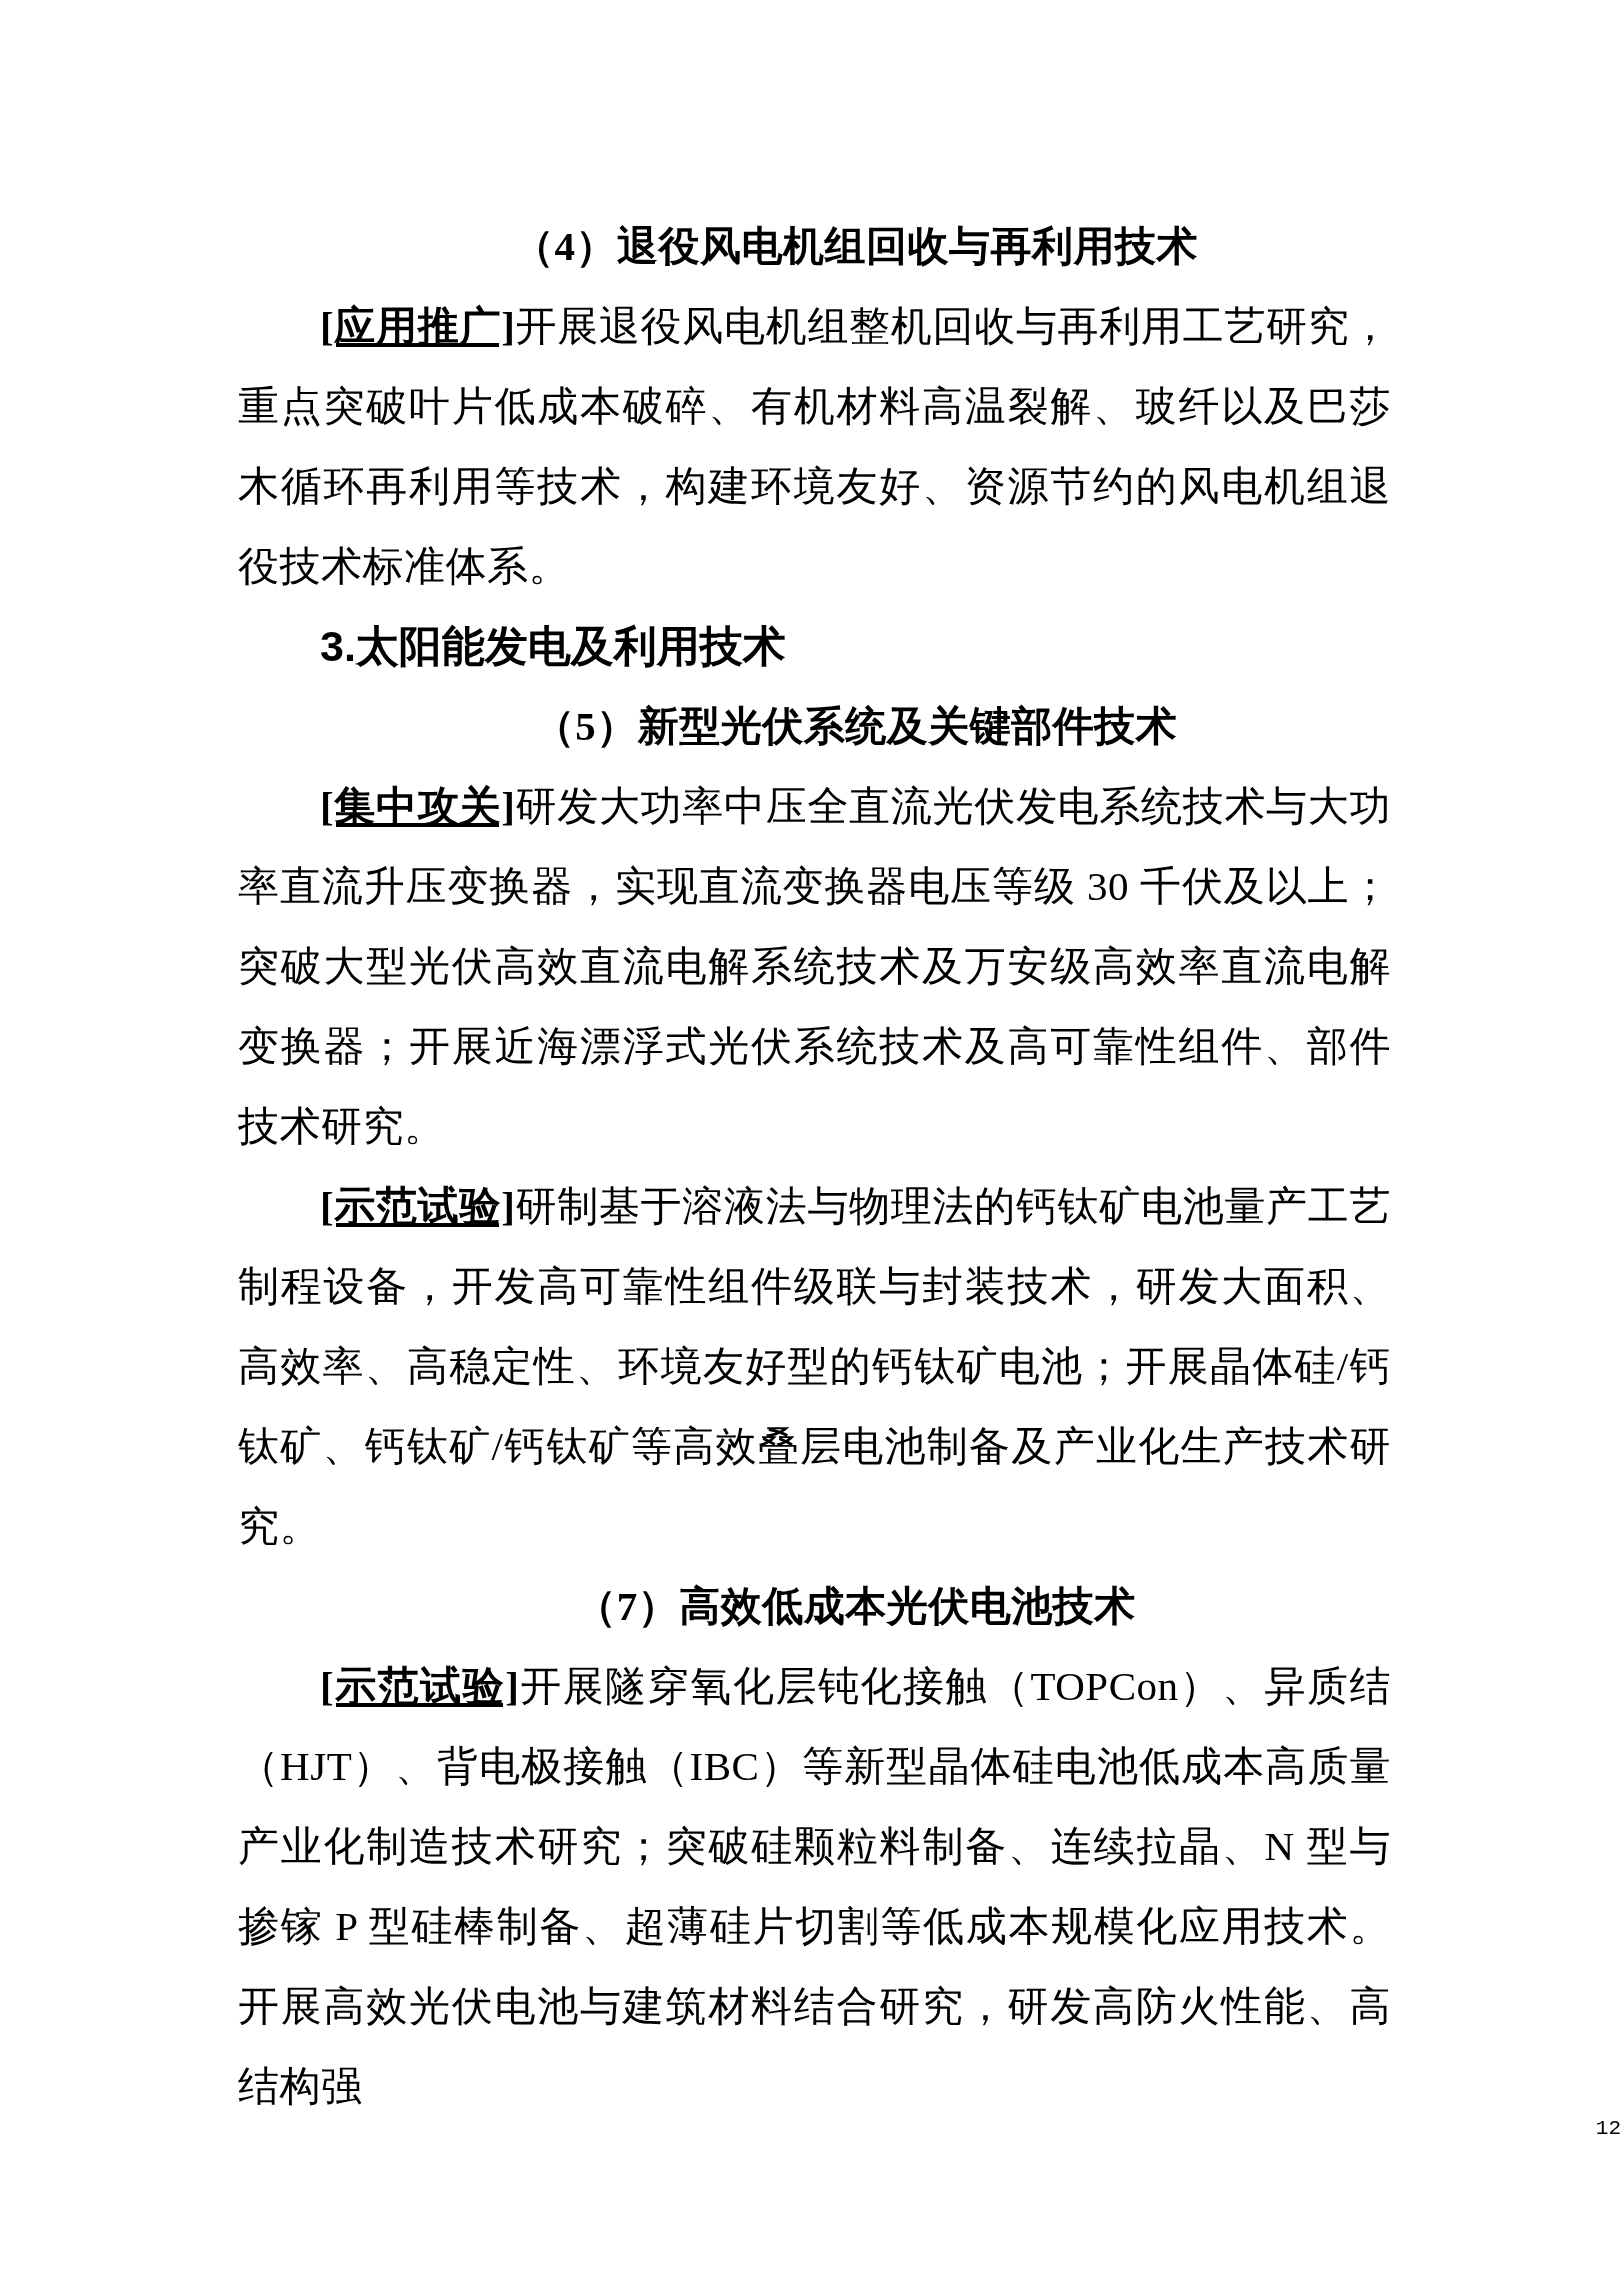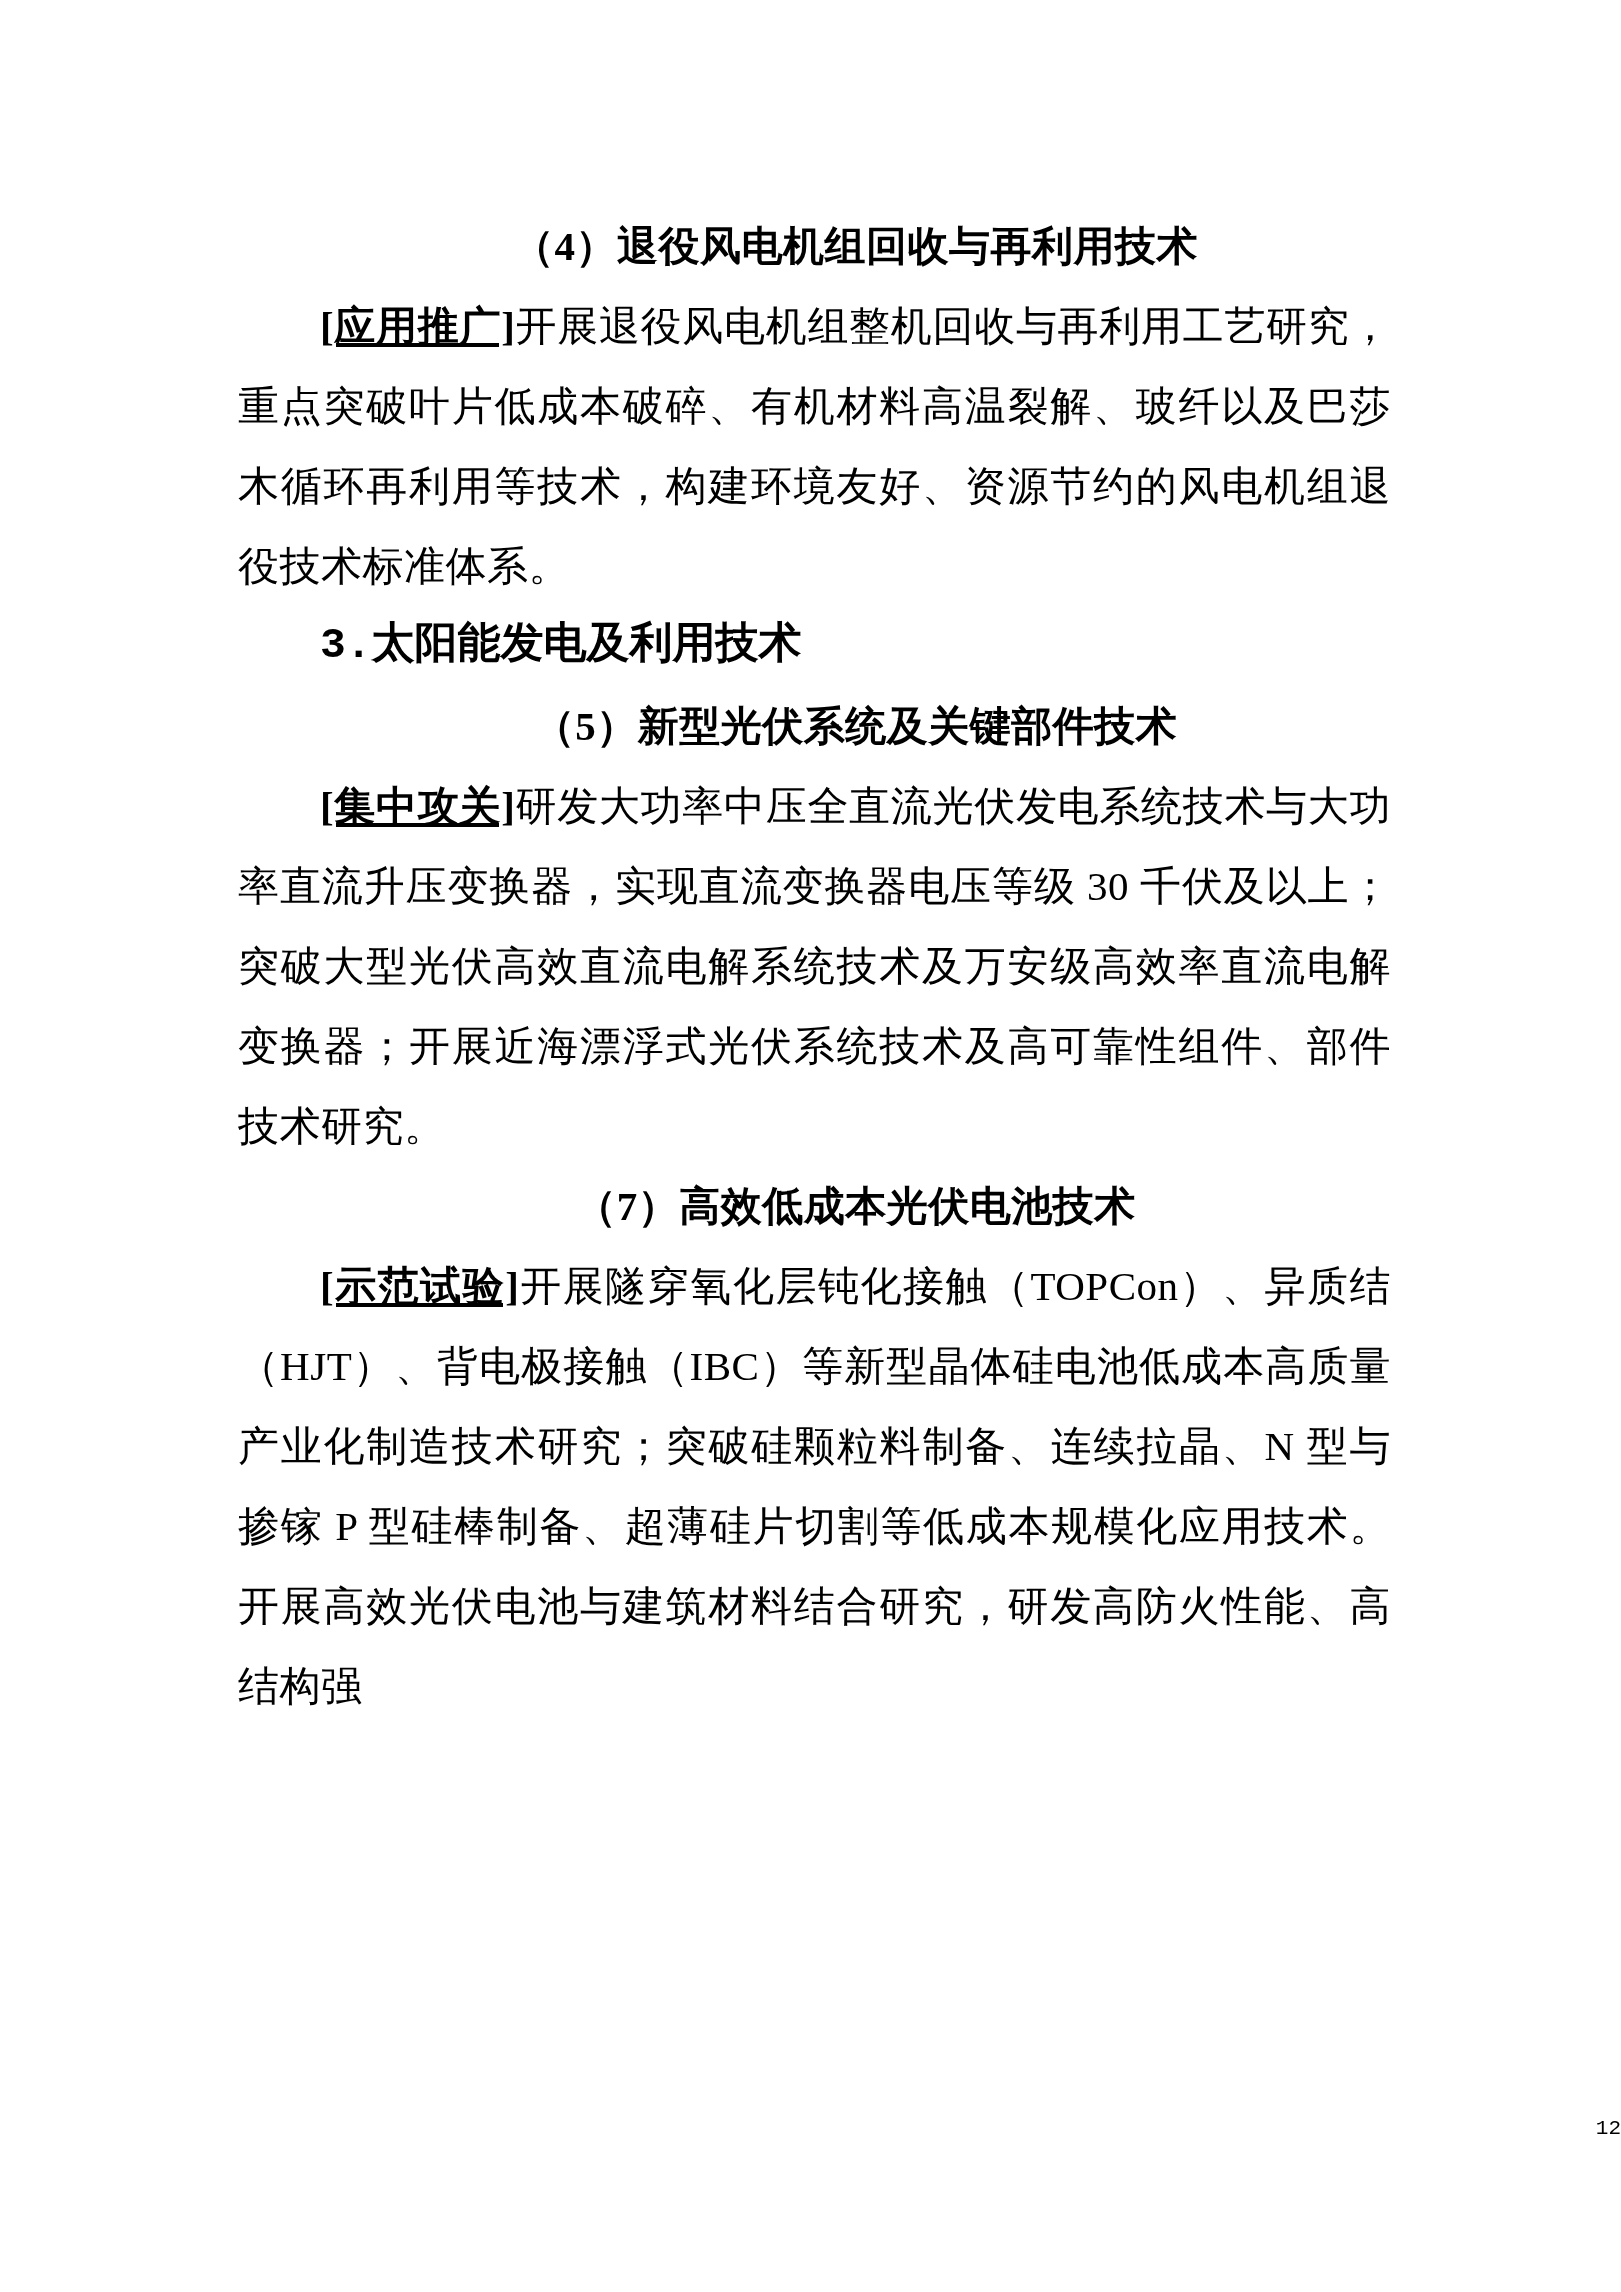--- a/index.html
+++ b/index.html
@@ -32,21 +32,21 @@
     text-indent: 82px;
     word-break: break-all;
     letter-spacing: 0.5px;
   }
   p.h3 {
     font-weight: bold;
     text-align: center;
   }
   p.h2 {
     font-weight: bold;
-    font-family: Liberation Mono, monospace;
+    font-family: Liberation Sans, sans-serif;
     font-size: 43px;
     text-align: left;
     letter-spacing: 0;
   }
   .tag {
     font-weight: bold;
     text-decoration: underline;
   }
   .footer {
     position: absolute;
@@ -69,20 +69,21 @@
 
     <p class="body"><span class="tag">[应用推广]</span><span>开展退役风电机组整机回收与再利用工艺研究，重点突破叶片低成本破碎、有机材料高温裂解、玻纤以及巴莎木循环再利用等技术，构建环境友好、资源节约的风电机组退役技术标准体系。</span></p>
 
     <p class="h2">3.太阳能发电及利用技术</p>
 
     <p class="h3">（5）新型光伏系统及关键部件技术</p>
 
     <p class="body"><span class="tag">[集中攻关]</span><span>研发大功率中压全直流光伏发电系统技术与大功率直流升压变换器，实现直流变换器电压等级 30 千伏及以上；突破大型光伏高效直流电解系统技术及万安级高效率直流电解变换器；开展近海漂浮式光伏系统技术及高可靠性组件、部件技术研究。</span></p>
 
 
+    <p class="body"><span class="tag">[示范试验]</span><span>研制基于溶液法与物理法的钙钛矿电池量产工艺制程设备，开发高可靠性组件级联与封装技术，研发大面积、高效率、高稳定性、环境友好型的钙钛矿电池；开展晶体硅/钙钛矿、钙钛矿/钙钛矿等高效叠层电池制备及产业化生产技术研究。</span></p>
 
     <p class="h3">（7）高效低成本光伏电池技术</p>
 
     <p class="body"><span class="tag">[示范试验]</span><span>开展隧穿氧化层钝化接触（TOPCon）、异质结（HJT）、背电极接触（IBC）等新型晶体硅电池低成本高质量产业化制造技术研究；突破硅颗粒料制备、连续拉晶、N 型与掺镓 P 型硅棒制备、超薄硅片切割等低成本规模化应用技术。开展高效光伏电池与建筑材料结合研究，研发高防火性能、高结构强</span></p>
 
   </div>
 
   <div class="footer">12</div>
 </div>
 

